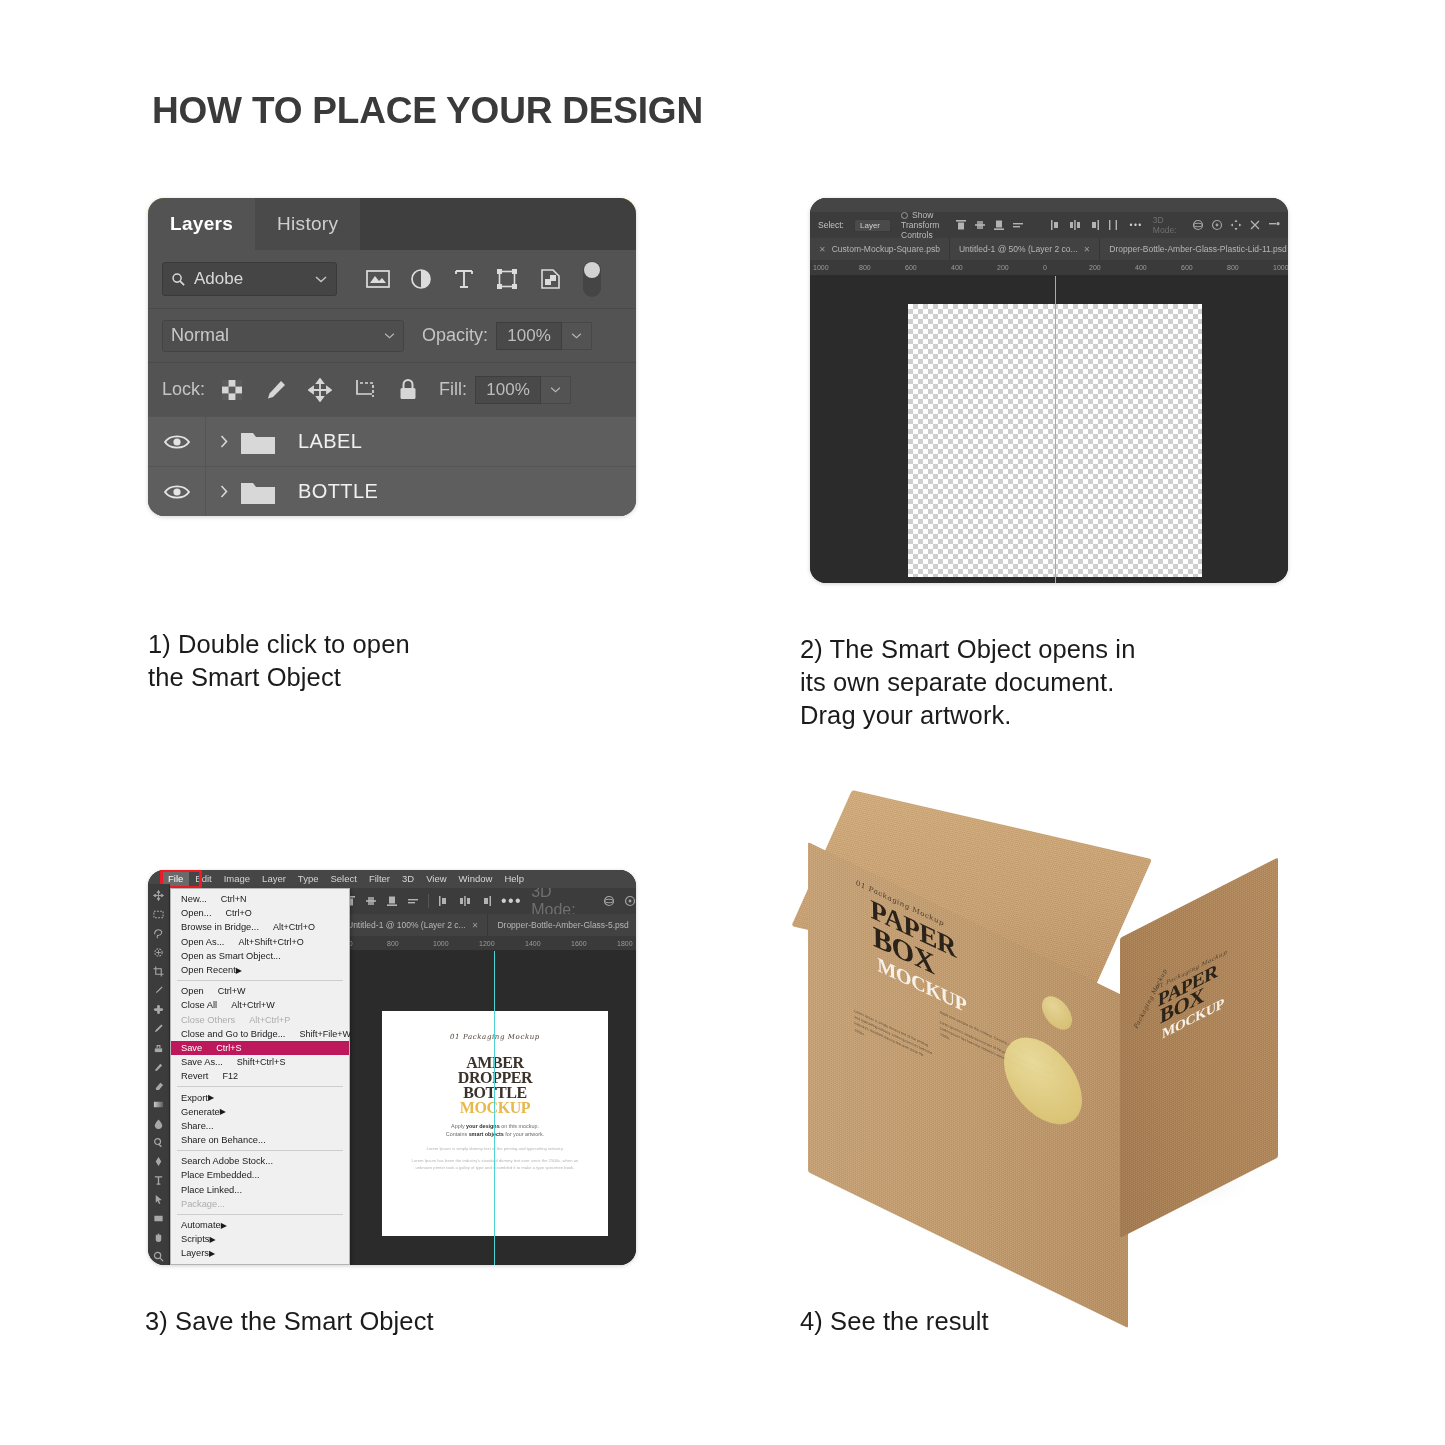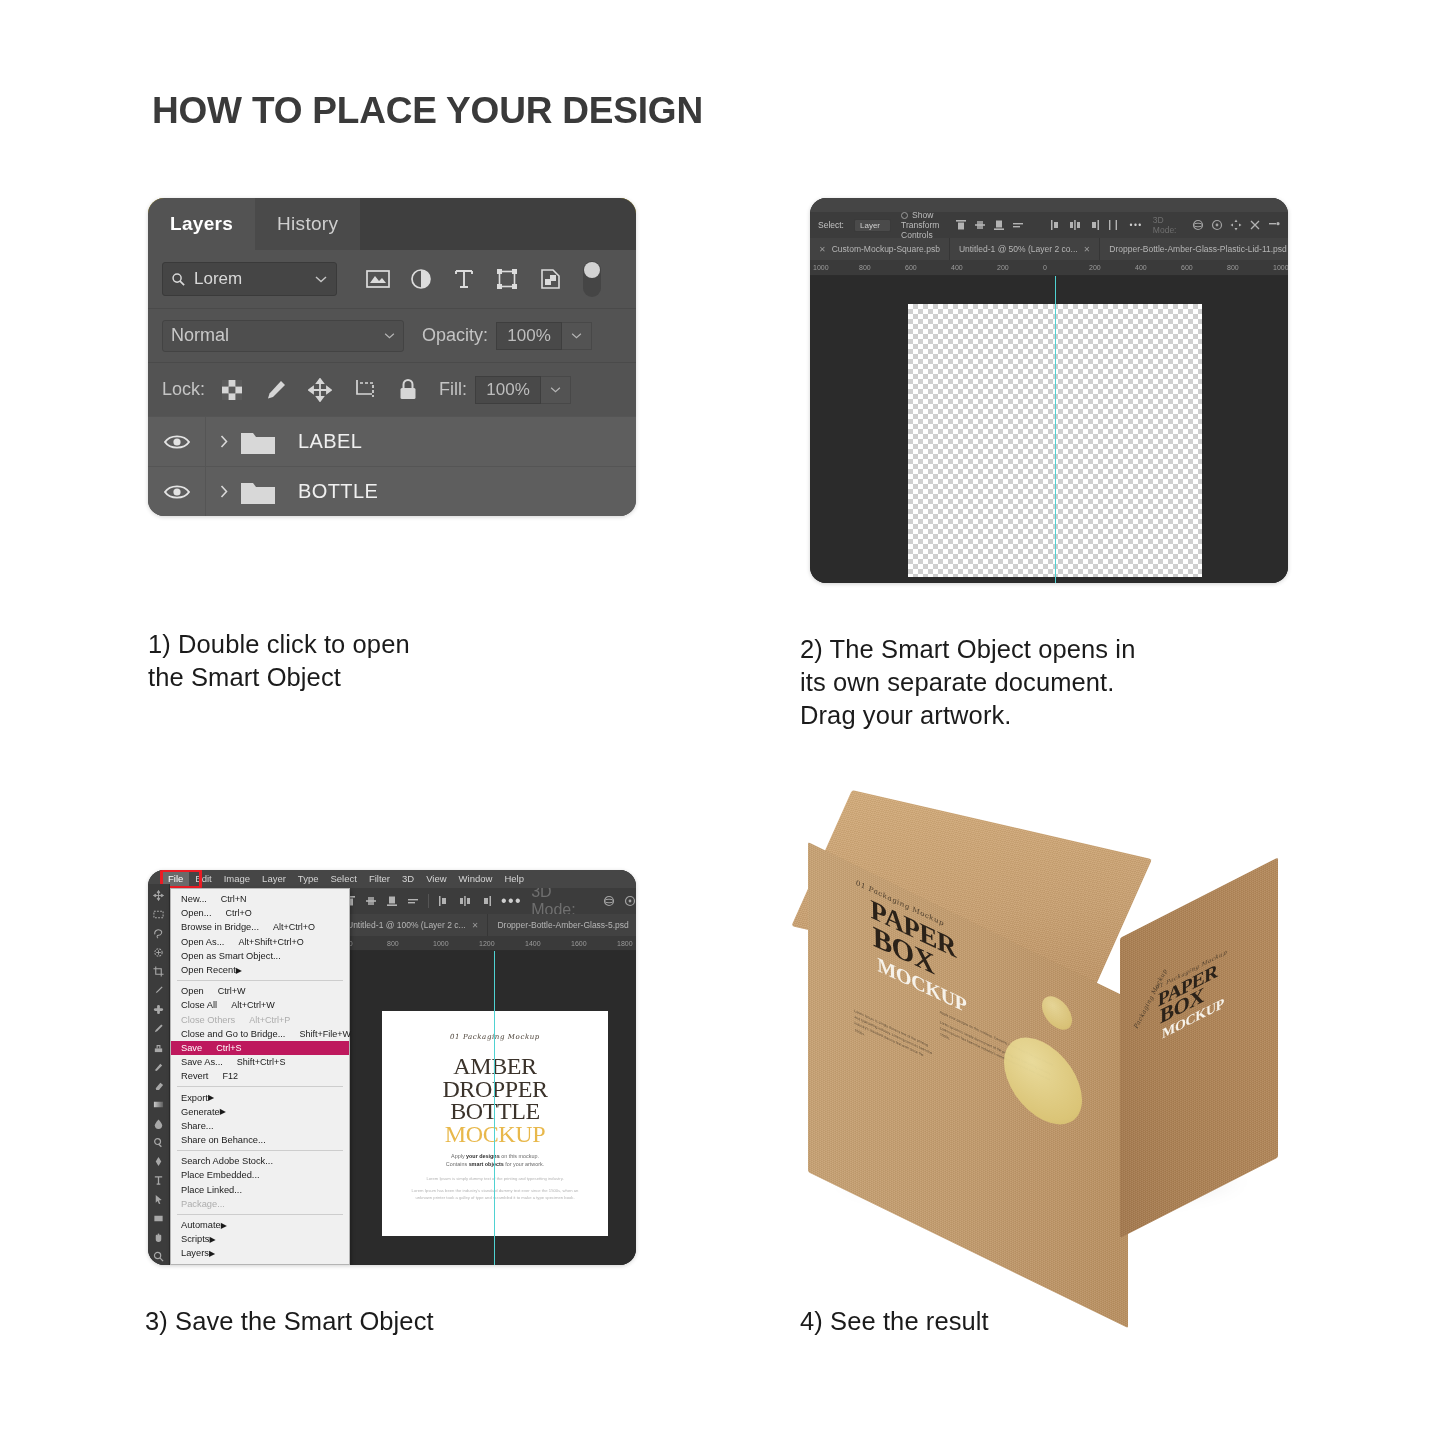--- a/index.html
+++ b/index.html
@@ -367,22 +367,22 @@
   .art-script {
     font-family: "DejaVu Serif", serif;
     font-style: italic;
     font-size: 7px;
     color: #4a4036;
     text-align: center;
     letter-spacing: .6px;
   }
   .art-head {
     font-family: "Liberation Serif", serif;
-    font-weight: normal;
-    font-size: 24px;
+    font-weight: bold;
+    font-size: 16px;
     line-height: .94;
     color: #3b332b;
     text-align: center;
     letter-spacing: -0.4px;
   }
   .art-head .gold { color: #e8b84b; }
   .art-sub {
     font-size: 5.4px;
     color: #6a6a6a;
     text-align: center;
@@ -493,21 +493,21 @@
     </div>
 
     <div class="filter-row">
       <div class="kind-box">
         <span>
           <svg width="15" height="15" viewBox="0 0 16 16">
               <circle cx="6.5" cy="6.5" r="4.3" fill="none" stroke="#d8d8d8" stroke-width="1.6"></circle>
               <line x1="9.7" y1="9.7" x2="14" y2="14" stroke="#d8d8d8" stroke-width="1.8"></line>
             </svg>
         </span>
-        <span class="lbl">Lorem</span>
+        <span class="lbl">Adobe</span>
         <span class="chev">
           <svg width="12" height="8" viewBox="0 0 12 8">
               <path d="M1 2 L6 6.5 L11 2" fill="none" stroke="#c6c6c6" stroke-width="1.4"></path>
             </svg>
         </span>
       </div>
       <div class="filter-icons">
         <span class="fi">
           <svg width="24" height="20" viewBox="0 0 24 20">
               <rect x="1" y="2" width="22" height="16" fill="none" stroke="#dcdcdc" stroke-width="1.7"></rect>

